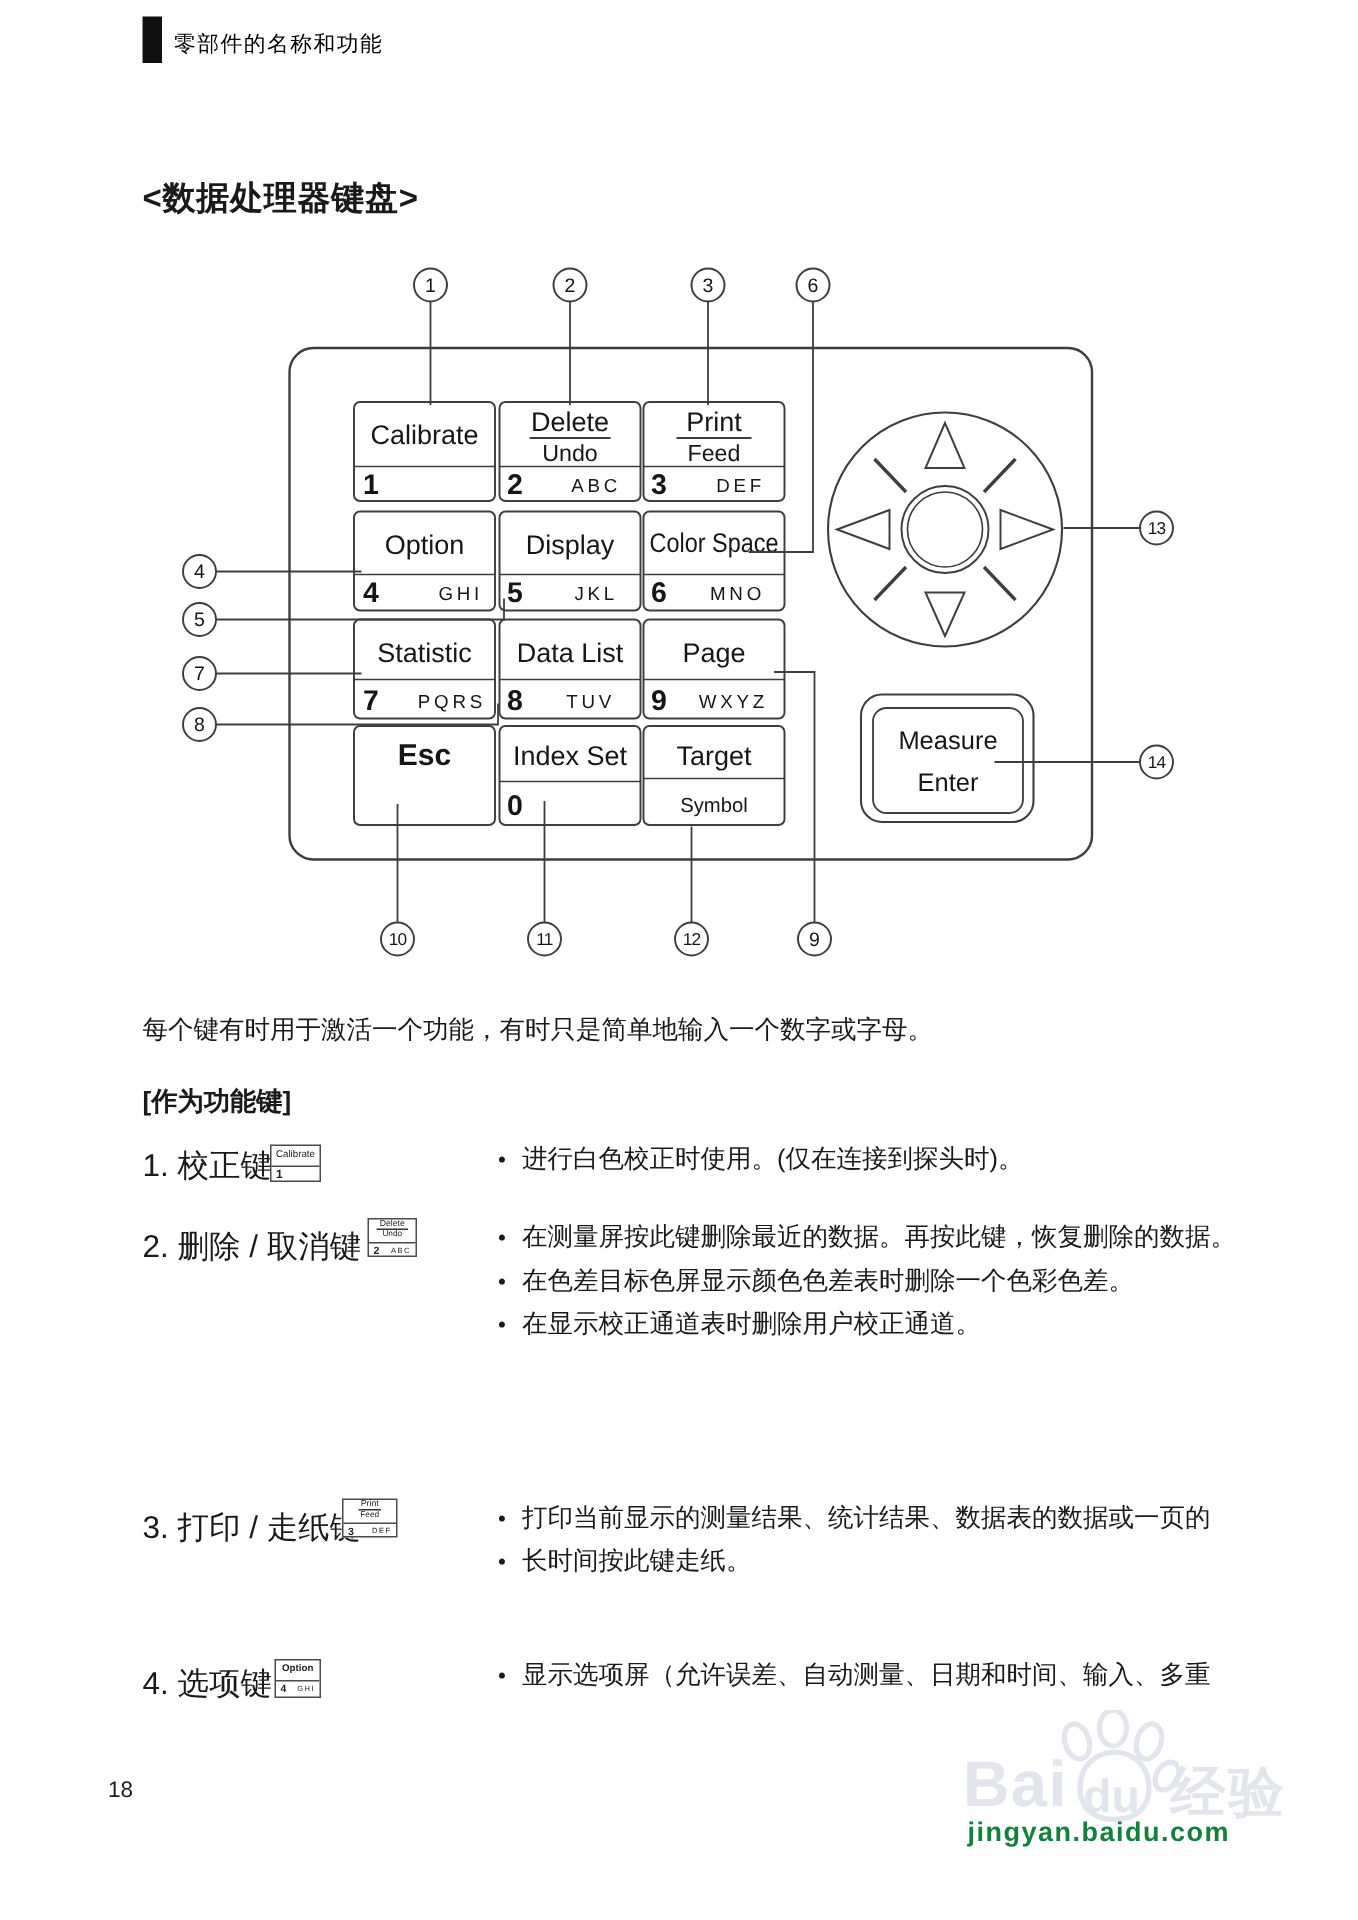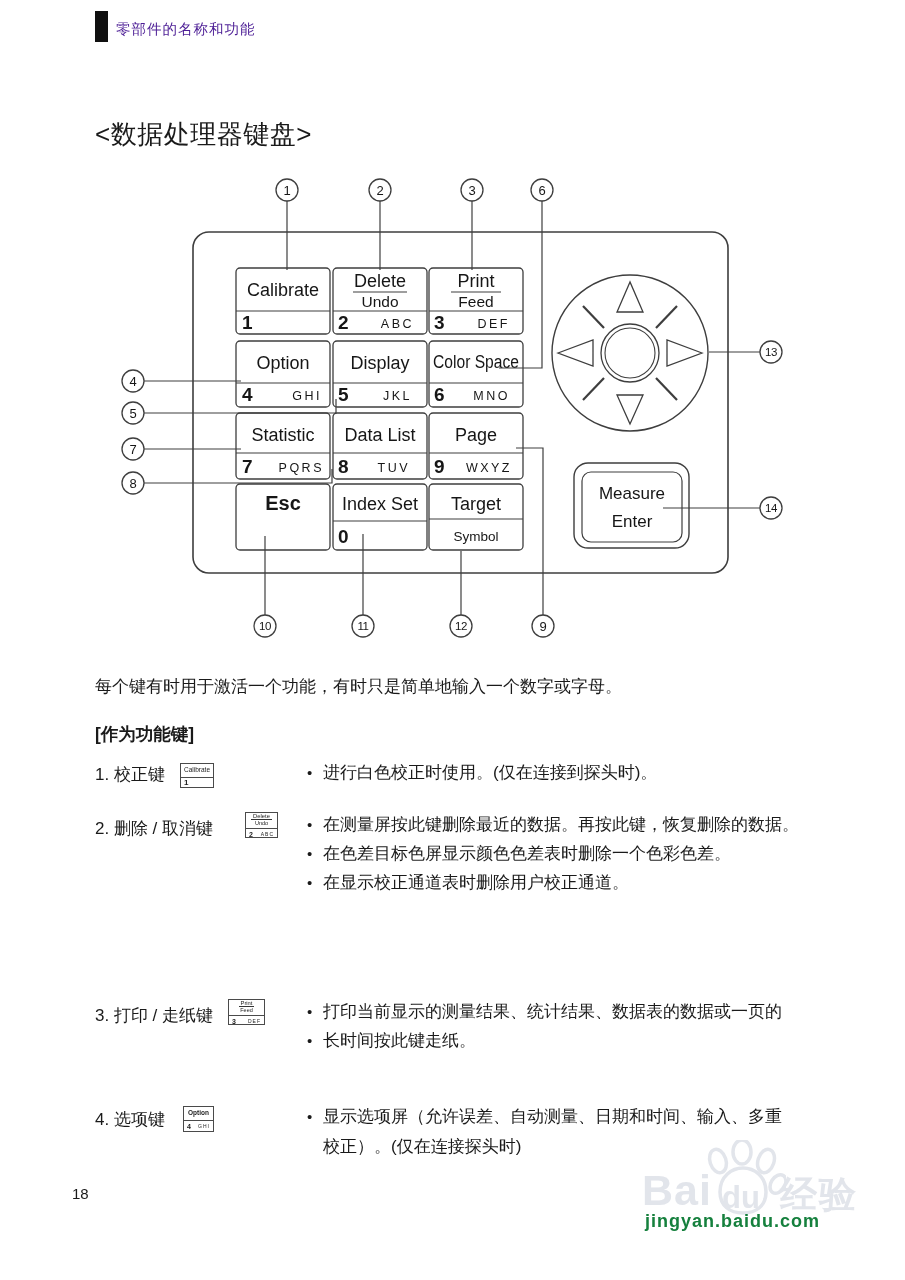--- a/index.html
+++ b/index.html
@@ -1,41 +1,41 @@
 <!DOCTYPE html>
 <html><head>
 <meta charset="utf-8">
 <style>
   html,body{margin:0;padding:0;}
   body{width:905px;height:1280px;background:#ffffff;position:relative;overflow:hidden;
        font-family:"Liberation Sans","DejaVu Sans",sans-serif;color:#1a1a1a;}
   .abs{position:absolute;}
   
   .hdr-bar{left:95px;top:11px;width:13px;height:31px;background:#101010;}
-  .hdr-txt{left:116px;top:20px;font-size:14.5px;color:#4c1d95;letter-spacing:1px;}
-  .page-title{left:95px;top:117px;font-size:26px;font-weight:normal;letter-spacing:.5px;}
+  .hdr-txt{left:116px;top:20px;font-size:14.5px;color:#000000;letter-spacing:1px;}
+  .page-title{left:95px;top:117px;font-size:22px;font-weight:bold;letter-spacing:.5px;}
   
   #diagram{left:100px;top:170px;}
   #diagram text{font-family:"Liberation Sans","DejaVu Sans",sans-serif;fill:#161616;}
   .klabel{font-size:18px;text-anchor:middle;}
   .ksub{font-size:15.5px;text-anchor:middle;}
   .knum{font-size:19px;font-weight:bold;}
   .klet{font-size:12.5px;letter-spacing:2.5px;text-anchor:end;}
   .kesc{font-size:20px;font-weight:600;text-anchor:middle;}
   .ksym{font-size:13.5px;text-anchor:middle;}
   .mtxt{font-size:17px;text-anchor:middle;}
   .cotxt{font-size:13px;text-anchor:middle;}
   .co2{font-size:11.5px;text-anchor:middle;letter-spacing:-0.5px;}
   .oln{fill:none;stroke:#3e3e3e;}
   
   .intro{left:95px;top:675px;font-size:17px;}
   .sect{left:95px;top:722px;font-size:17.5px;font-weight:bold;}
-  .item-label{font-size:17px;white-space:nowrap;}
+  .item-label{font-size:21px;white-space:nowrap;}
   .lines{font-size:17px;}
-  .line{height:29px;line-height:29px;white-space:nowrap;}
+  .line{height:29px;line-height:29px;white-space:nowrap;margin-left:25px;}
   .mark{display:inline-block;width:16px;font-size:15px;}
   
   .mk{position:absolute;border:1px solid #4a4a4a;background:#fff;box-sizing:border-box;
       text-align:center;color:#222;line-height:normal;}
   .mk .top{border-bottom:1px solid #4a4a4a;font-size:6.5px;line-height:12px;height:13px;overflow:hidden;}
   .mk .topb{font-weight:bold;}
   .mk .fr{border-bottom:1px solid #4a4a4a;height:15px;}
   .mk .fr .a{display:block;font-size:5.8px;line-height:7px;}
   .mk .fr .a span{border-bottom:.8px solid #333;padding:0 2px;}
   .mk .fr .b{display:block;font-size:5.5px;line-height:7px;}
@@ -267,21 +267,20 @@
 <div class="abs item-label" style="left:95px;top:1108px">4. 选项键</div>
 <div class="mk" style="left:183px;top:1106px;width:31px;height:26px">
   <div class="top topb">Option</div>
   <div class="num-row">
       <span class="n">4</span>
       <span class="l">GHI</span>
     </div>
 </div>
 <div class="abs lines" style="left:307px;top:1102px;line-height:30px">
   <div class="line" style="height:30px;line-height:30px"><span class="mark">•</span><span>显示选项屏（允许误差、自动测量、日期和时间、输入、多重</span></div>
-  <div class="line" style="height:30px;line-height:30px"><span class="mark"></span><span>校正）。(仅在连接探头时)</span></div>
 </div>
 
 <div class="abs pgnum">18</div>
 
 <div>
   <svg class="abs" style="left:700px;top:1140px" width="86" height="76" viewBox="0 0 86 76">
     <g fill="#ffffff" stroke="#e2e5eb" stroke-width="3.5">
       <ellipse cx="18" cy="21" rx="8" ry="12" transform="rotate(-18 18 21)"></ellipse>
       <ellipse cx="42" cy="12" rx="9" ry="12"></ellipse>
       <ellipse cx="66" cy="21" rx="8" ry="12" transform="rotate(18 66 21)"></ellipse>

